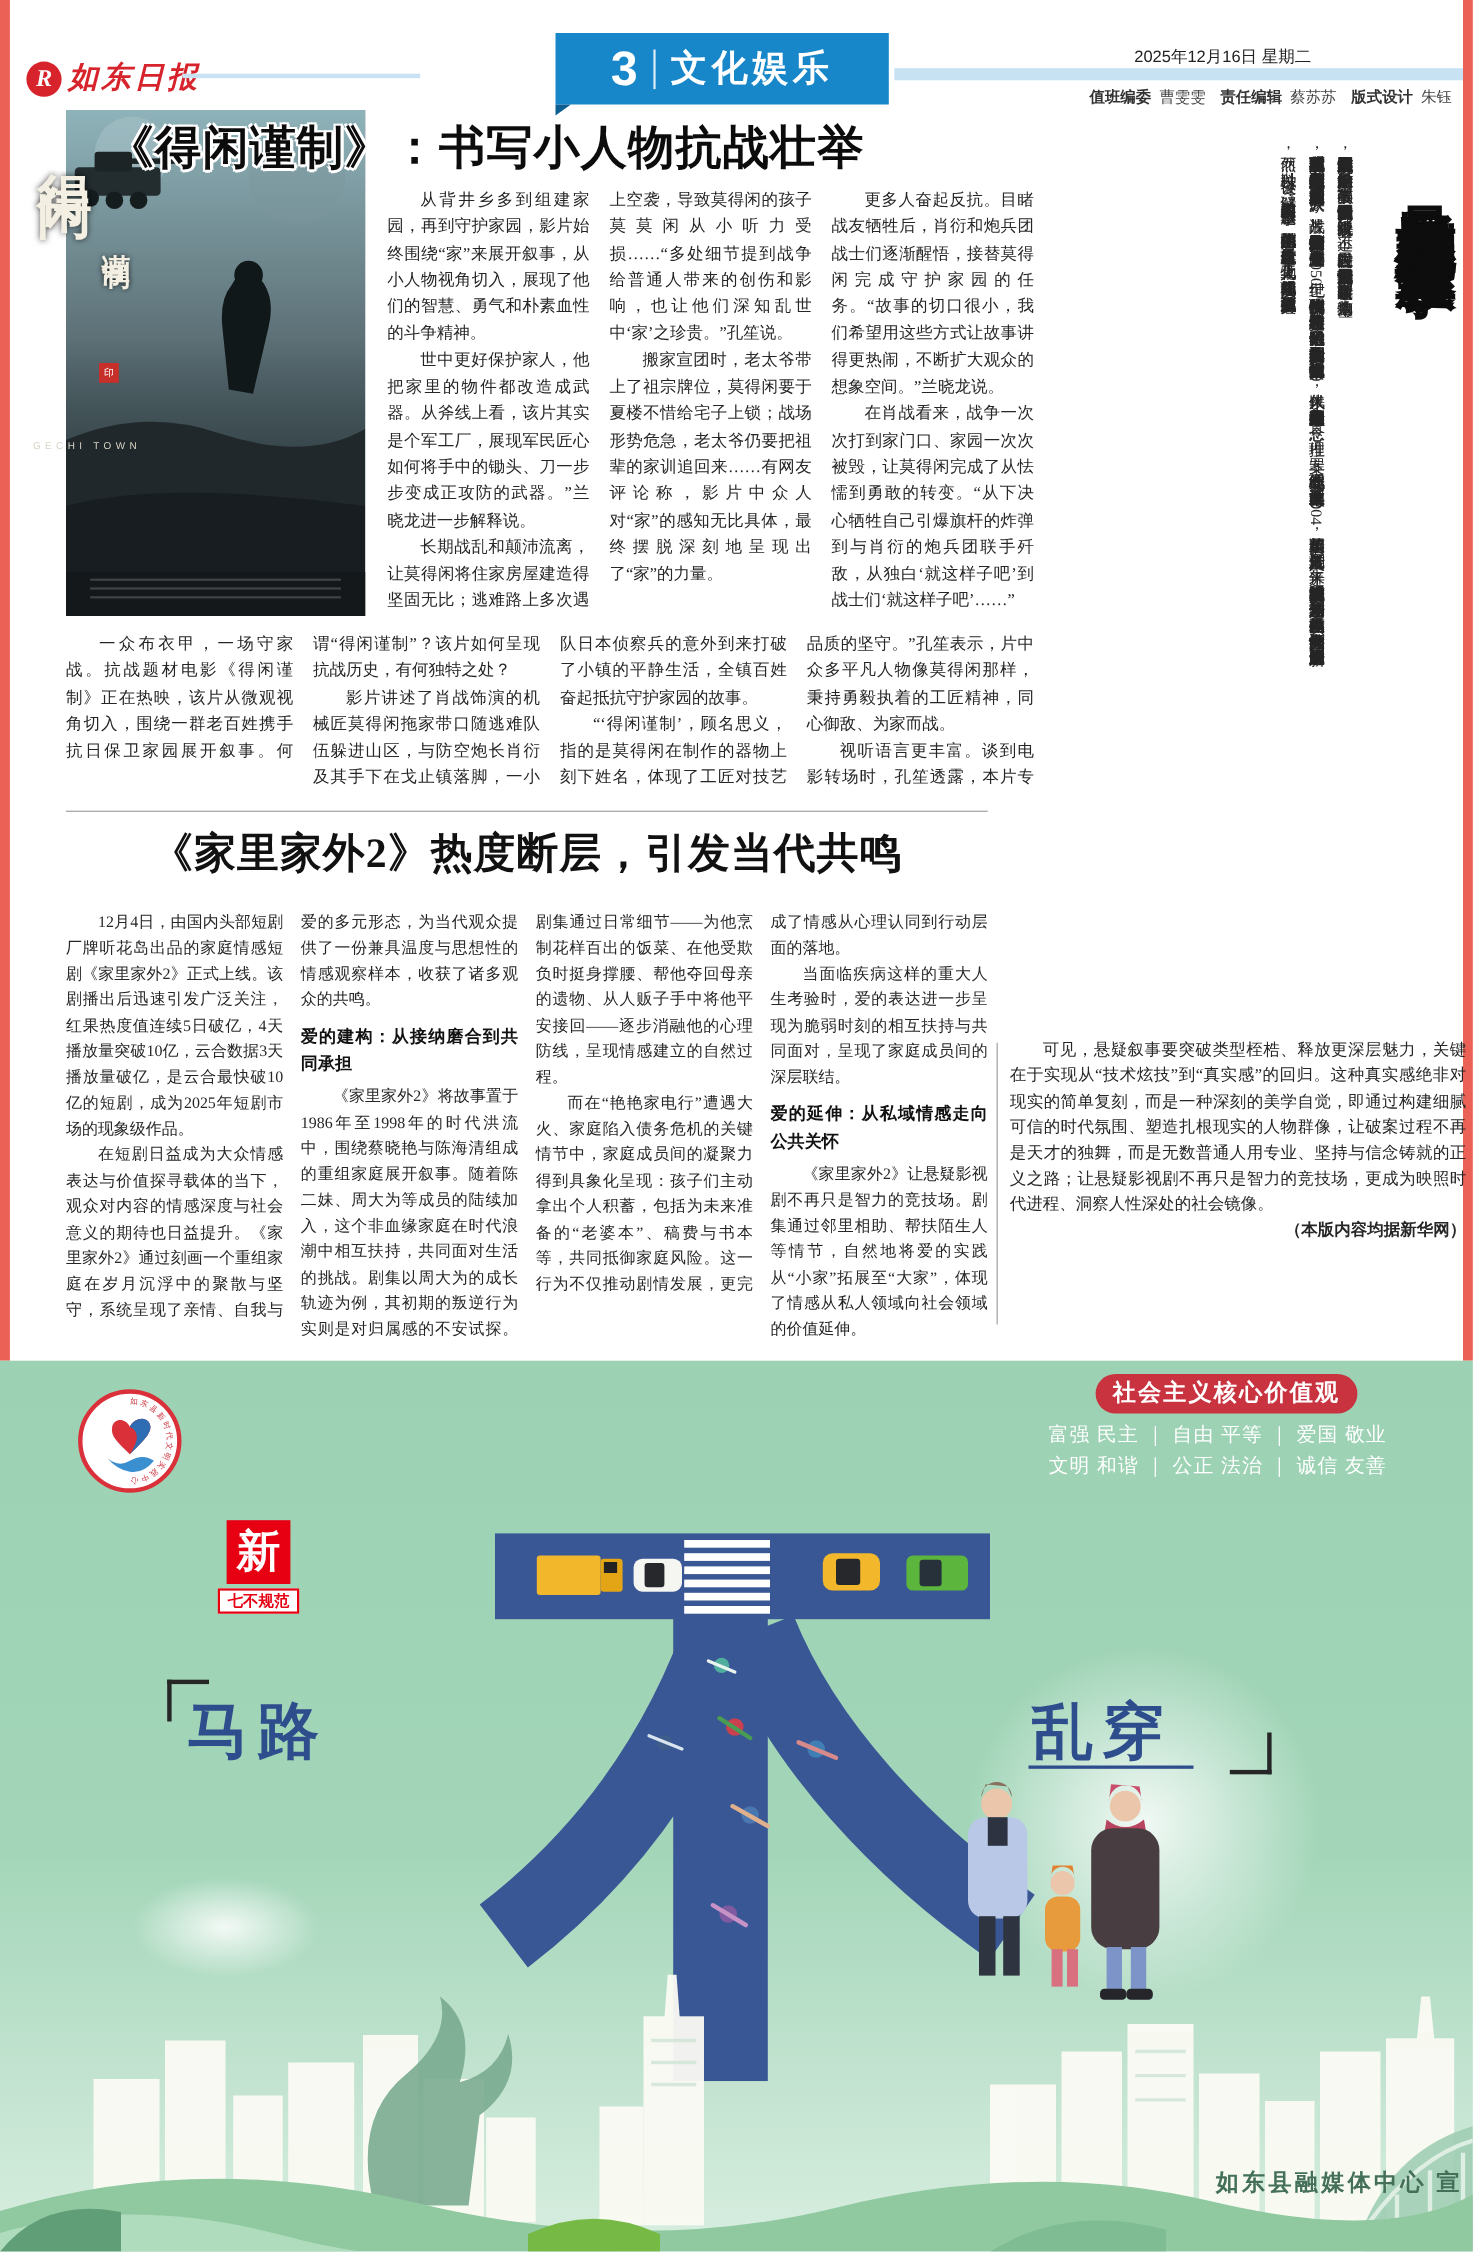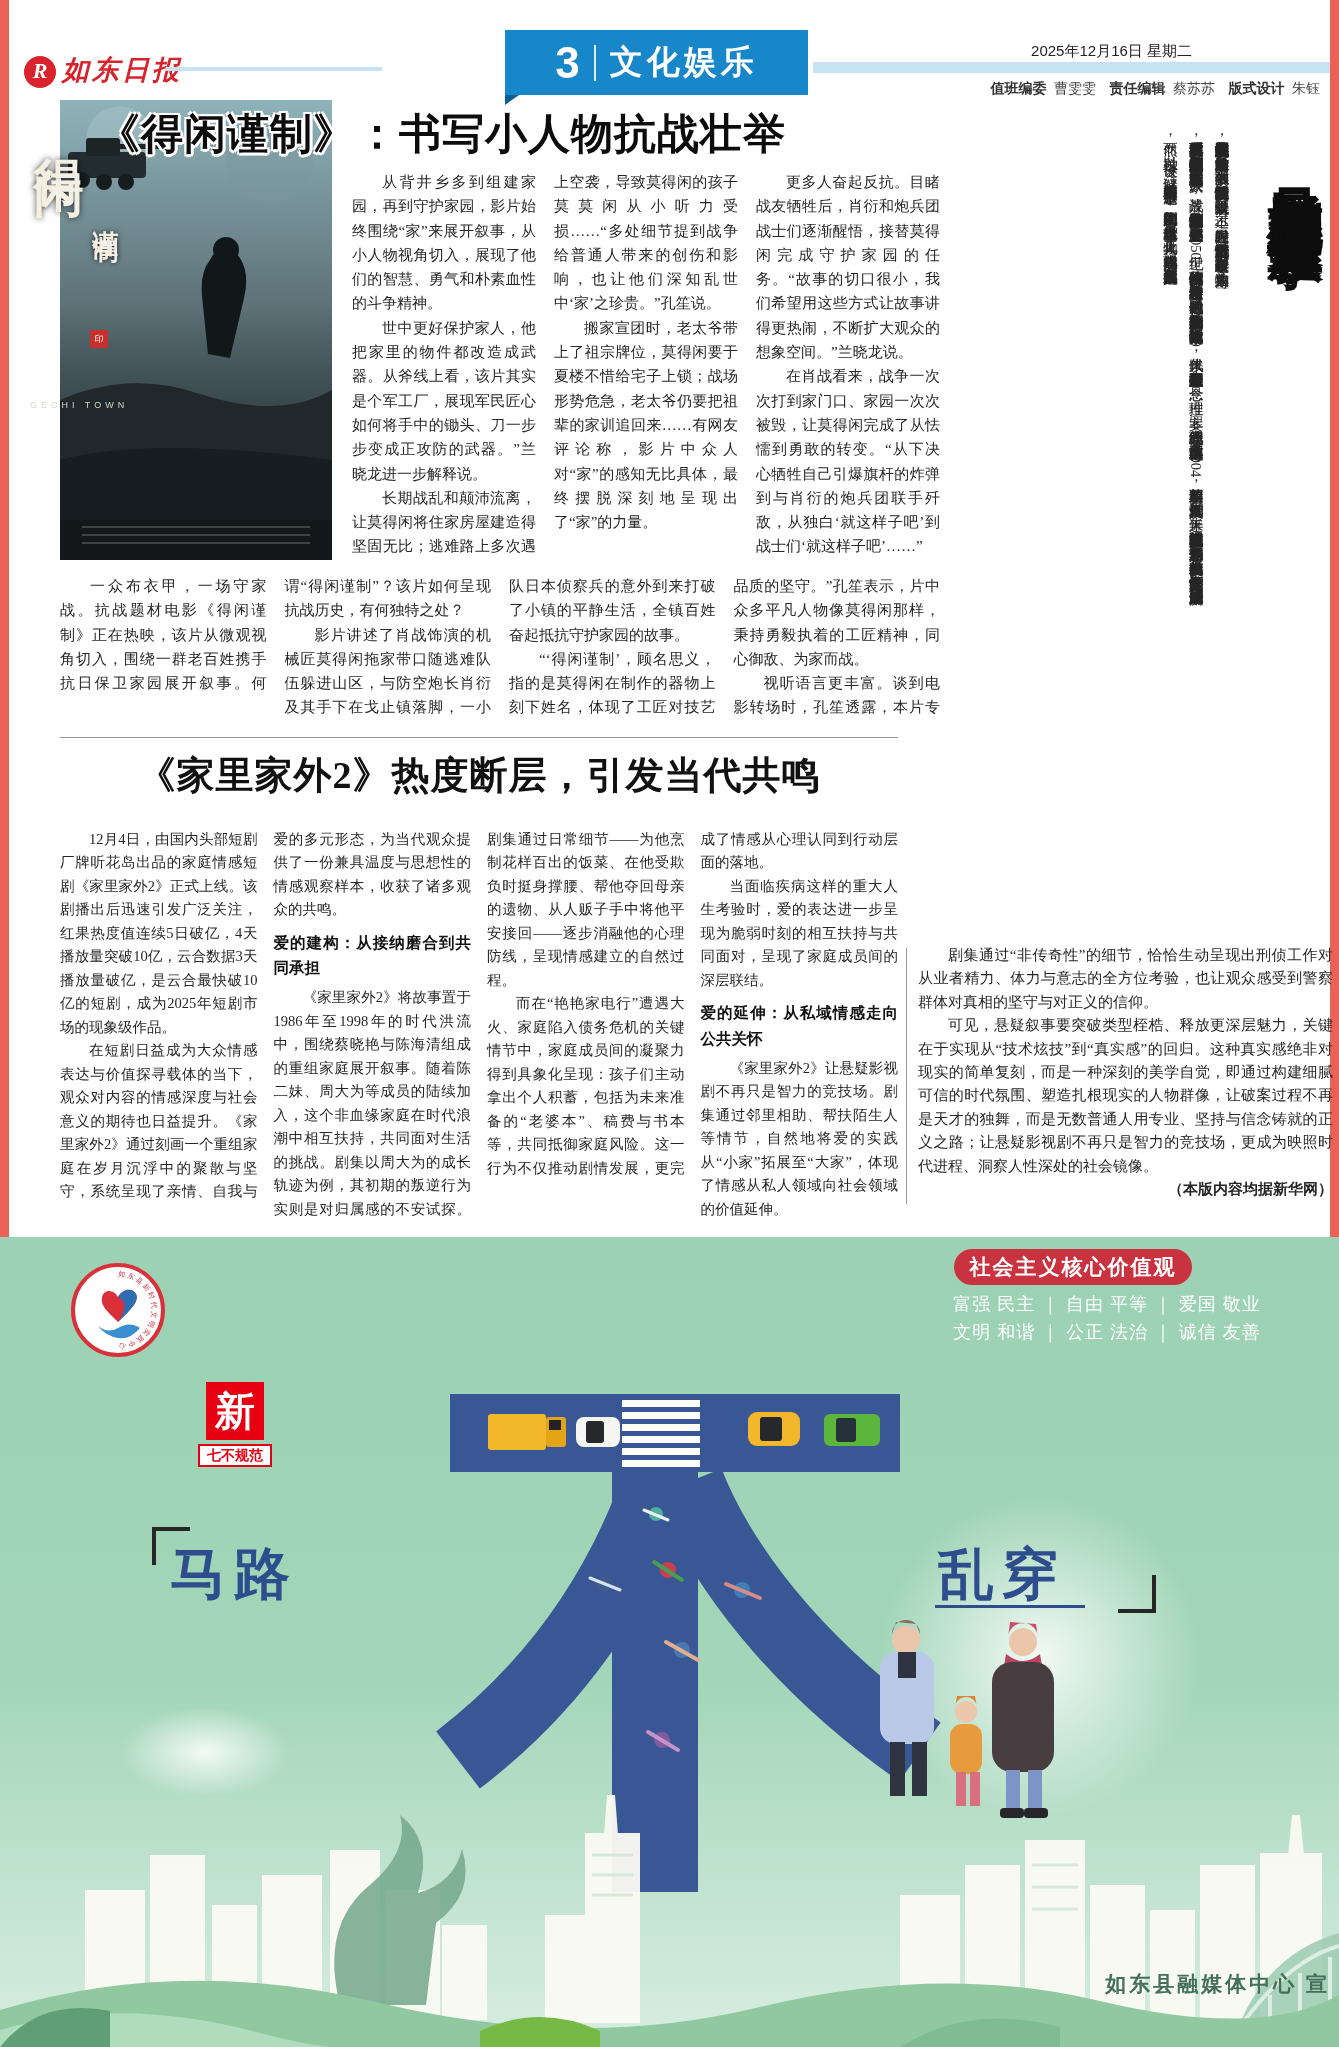--- a/index.html
+++ b/index.html
@@ -67,21 +67,21 @@
   
   .psa{left:0;top:1237px;width:1339px;height:810px;overflow:hidden;
     background:linear-gradient(180deg,#9cd1b3 0%,#a3d6b9 55%,#c4e4d1 82%,#d8eee0 100%);}
   .glow{border-radius:50%;background:radial-gradient(closest-side,rgba(255,255,255,.85),rgba(255,255,255,0));}
   .emblem{left:70px;top:25px;width:96px;height:96px;}
   .new-badge{left:206px;top:145px;width:58px;height:58px;background:#e60012;color:#fff;
     font-family:"Liberation Sans",sans-serif;font-weight:bold;font-size:40px;text-align:center;line-height:58px;}
   .rule-badge{left:198px;top:207px;width:70px;height:19px;background:#fff;border:2px solid #e60012;
     color:#e60012;font-family:"Liberation Sans",sans-serif;font-size:14px;font-weight:bold;
     text-align:center;line-height:19px;}
-  .values-title{left:954px;top:12px;width:238px;height:36px;background:#c93340;border-radius:18px;
+  .values-title{left:996px;top:12px;width:238px;height:36px;background:#c93340;border-radius:18px;
     color:#fff;font-family:"Liberation Sans",sans-serif;font-weight:bold;font-size:21px;
     text-align:center;line-height:36px;letter-spacing:2px;}
   .values-rows{left:940px;top:54px;width:334px;color:#fff;font-family:"Liberation Sans",sans-serif;
     font-size:18px;line-height:1.55;text-align:center;letter-spacing:1px;}
   .slogan{font-family:"Liberation Sans",sans-serif;font-weight:900;font-size:56px;color:#2e4d8c;
     letter-spacing:8px;z-index:4;}
   .slogan-left{left:170px;top:300px;}
   .slogan-right{left:938px;top:300px;}
   .brk{border-color:#2e4d8c;z-index:4;}
   .brk-tl{left:152px;top:290px;width:34px;height:34px;border-left:4px solid;border-top:4px solid;}
@@ -182,21 +182,20 @@
 
 <div class="abs sus-vertical">
     <p>悬疑影视剧作为中国影视版图中最具辨识度的类型创作，始终以高密度的信息量、强节奏的叙事、不断反转的剧情以及高沉浸性的博弈，持续吸引着观众。不过，在过去一段时间里，部分悬疑影视剧过度沉溺于情节反转，导致叙事逻辑断裂、人物塑造单薄。</p>
     <p>从类型发展的现有问题与其演变历程可以发现，这种重塑悬疑剧的创作倾向在悬疑影视剧的自身谱系中早有根源。悬疑影视剧如同一个枝蔓广泛的“大家族”，谍战片、涉案剧与惊险侦察剧等涵纳悬疑元素的剧集，都是悬疑创作的重要分支。20世纪50年代出现的反特片与惊险侦察剧，将悬念设置与家国叙事相结合，形成了独特的时代印记；此后的涉案剧聚焦社会转型期的治安议题，把破案过程与世情观察融为一体；90年代以来，悬疑剧又在类型融合中不断拓展边界，悬念、推理、罪案、心理等元素彼此交织，孕育出丰富的亚类型土壤。2004年相关政策调整后，悬疑剧一度转入低潮；近年来，随着视频网站的兴起与观众审美的提升，悬疑创作迎来新一轮热潮，一批精品力作以扎实的叙事、考究的影像与深刻的人文关怀，刷新了观众对国产悬疑剧的认知。</p>
     <p>然而，这种以“设谜—解谜”为叙事内核的“谜题叙事”，随着模型化生产的加剧，也日益暴露出悬念空转、人物工具化、现实质感稀薄等问题，成为类型突破必须直面的瓶颈。</p>
   </div>
 <div class="abs sus-headline">悬疑影视剧需突破『谜题叙事』</div>
 <div class="abs rule-v"></div>
 <div class="abs sus-bottom">
   <div>
-      <p>剧集通过“非传奇性”的细节，恰恰生动呈现出刑侦工作对从业者精力、体力与意志的全方位考验，也让观众感受到警察群体对真相的坚守与对正义的信仰。</p>
       <p>可见，悬疑叙事要突破类型桎梏、释放更深层魅力，关键在于实现从“技术炫技”到“真实感”的回归。这种真实感绝非对现实的简单复刻，而是一种深刻的美学自觉，即通过构建细腻可信的时代氛围、塑造扎根现实的人物群像，让破案过程不再是天才的独舞，而是无数普通人用专业、坚持与信念铸就的正义之路；让悬疑影视剧不再只是智力的竞技场，更成为映照时代进程、洞察人性深处的社会镜像。</p>
     </div>
   <p class="source-credit">（本版内容均据新华网）</p>
 </div>
 
 <div class="abs psa">
 
   <div class="abs glow" style="left:880px;top:260px;width:320px;height:320px;"></div>
   <div class="abs glow" style="left:120px;top:470px;width:170px;height:90px;"></div>
 

